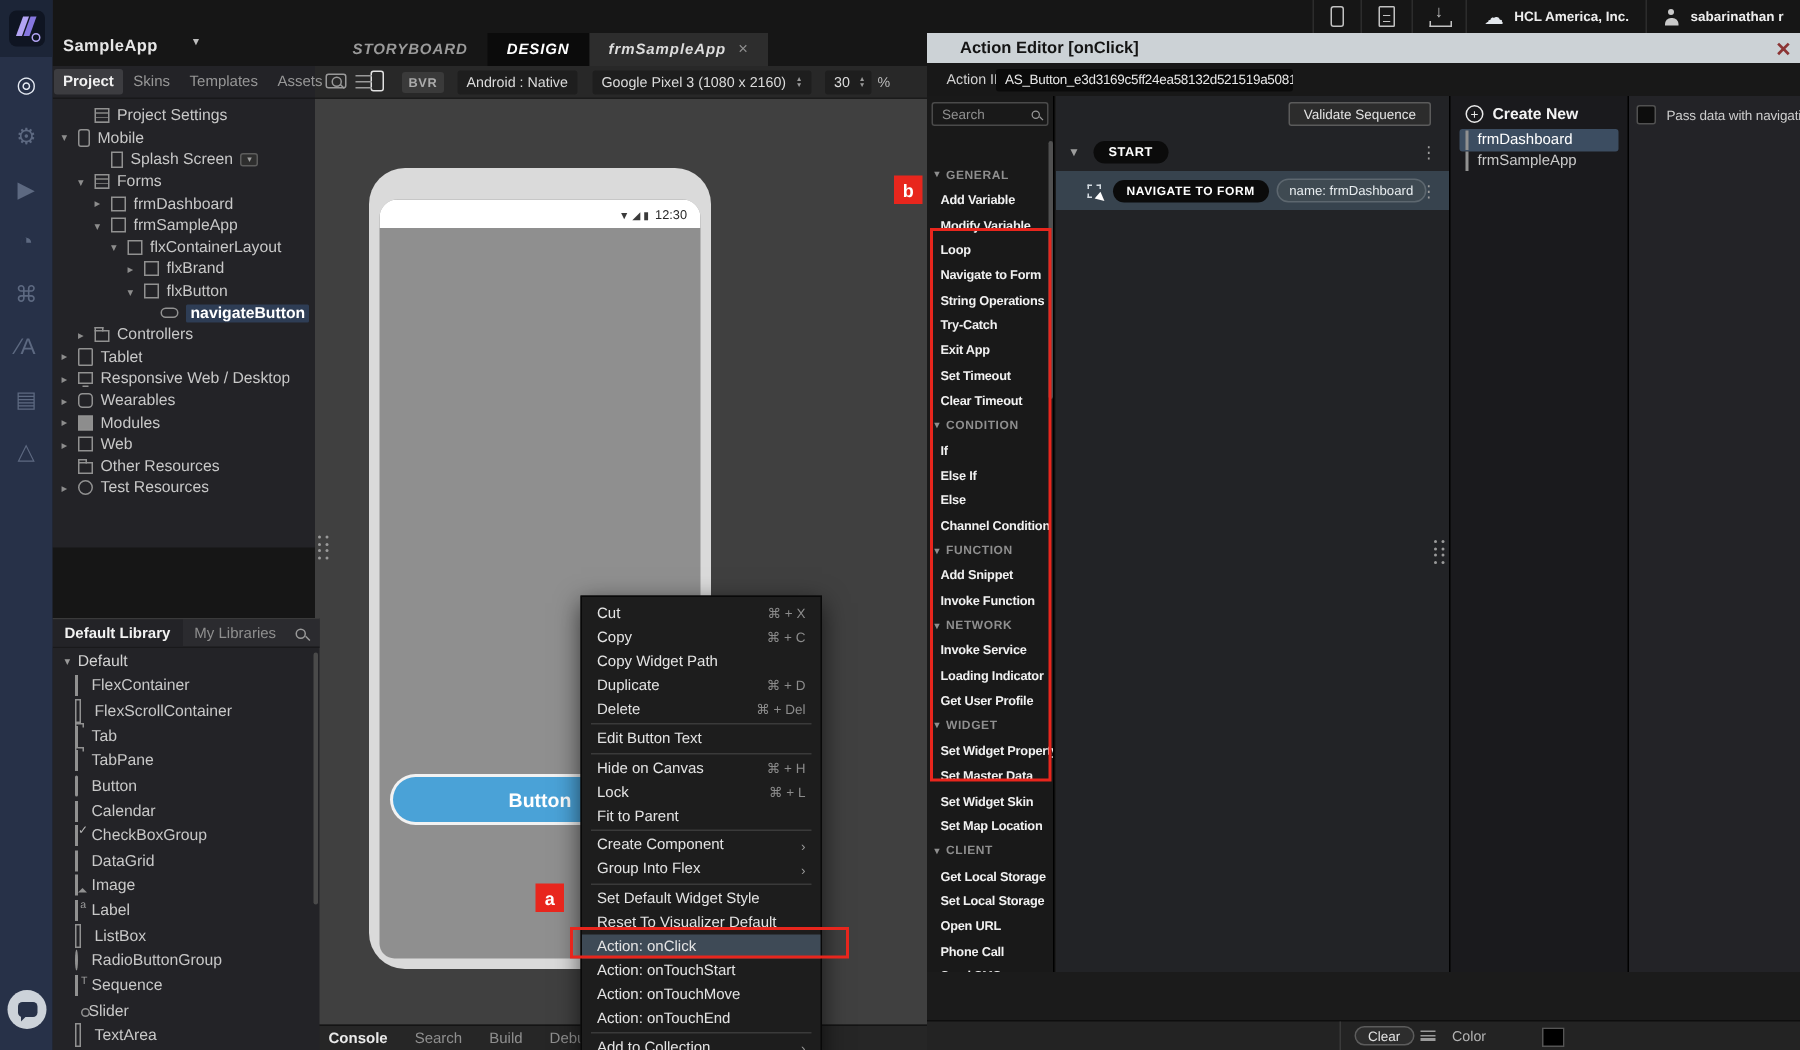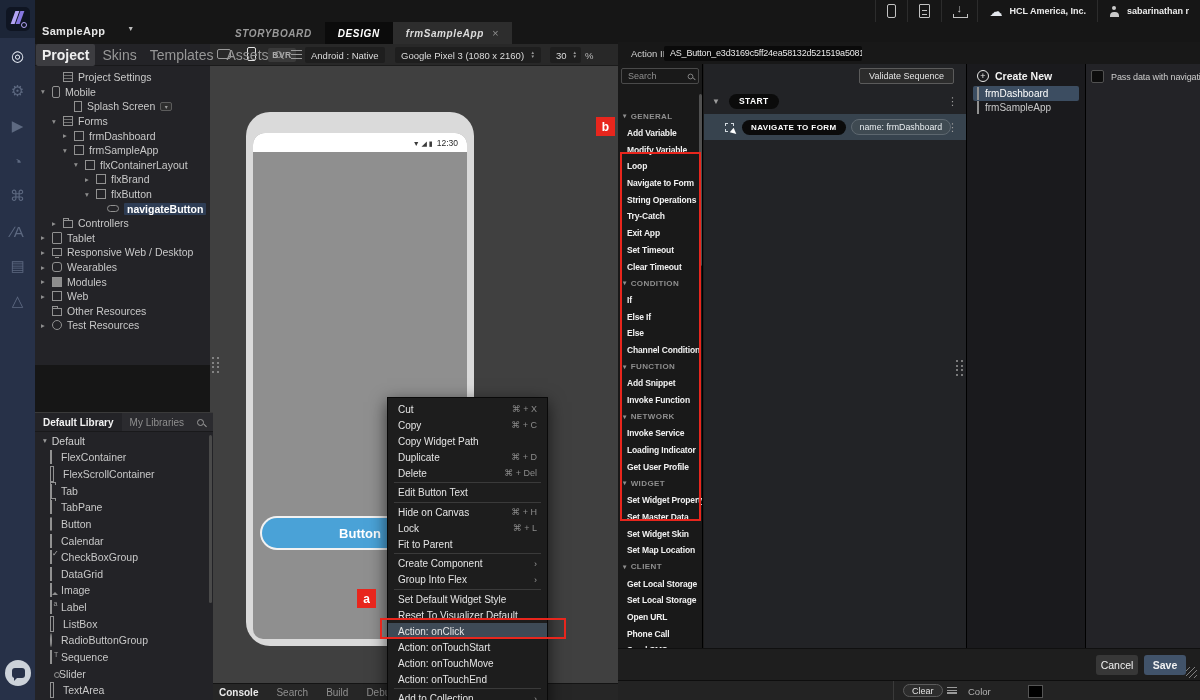--- a/index.html
+++ b/index.html
@@ -52,21 +52,21 @@
   
   .ae-title{position:absolute;left:618px;top:22px;width:582px;height:20px;background:#ccd2d6;z-index:7;
             display:flex;align-items:center;}
   .ae-title .t{margin-left:22px;font-size:11px;font-weight:bold;color:#141414;}
   .ae-close{position:absolute;right:2px;top:0;width:18px;height:20px;display:flex;align-items:center;
             justify-content:center;color:#8b3434;font-size:13px;font-weight:bold;}
 
   
   .lp-header{position:absolute;left:35px;top:44px;width:175px;height:22px;background:#232327;display:flex;
              align-items:center;border-bottom:1px solid #18181a;z-index:5;}
-  .lp-tab{font-size:14px;color:#979797;padding:3px 6px;margin-left:1px;border-radius:2px;white-space:nowrap;}
+  .lp-tab{font-size:10px;color:#979797;padding:3px 6px;margin-left:1px;border-radius:2px;white-space:nowrap;}
   .lp-tab.active{background:#3c3c40;color:#efefef;font-weight:bold;}
   .hdr-icons{margin-left:auto;display:flex;align-items:center;gap:9px;margin-right:7px;}
   .i-search{width:7px;height:7px;border:1.4px solid #9a9a9a;border-radius:50%;position:relative;flex:none;}
   .i-search::after{content:"";position:absolute;width:4px;height:1.4px;background:#9a9a9a;right:-3.5px;bottom:-1.5px;transform:rotate(45deg);}
   .i-bars{width:11px;height:9px;border-top:1.4px solid #9a9a9a;border-bottom:1.4px solid #9a9a9a;position:relative;}
   .i-bars::after{content:"";position:absolute;left:0;top:2.6px;width:11px;height:1.4px;background:#9a9a9a;}
   .tree{position:absolute;left:35px;top:66px;width:175px;height:299px;background:#232327;padding-top:4px;
         overflow:hidden;z-index:5;}
   .trow{height:14.6px;display:flex;align-items:center;font-size:10.5px;color:#c8c8c8;white-space:nowrap;cursor:default;}
   .trow .chev{width:11px;font-size:7.5px;color:#8d8d8d;flex:none;}
@@ -297,20 +297,24 @@
         <span class="ic-cloud">☁</span>
         <span>HCL America, Inc.</span>
       </div>
       <div class="tgrp">
         <span class="ic-user"></span>
         <span>sabarinathan r</span>
       </div>
     </div>
   </div>
 
+  <div class="ae-title">
+    <span class="t">Action Editor [onClick]</span>
+    <span class="ae-close">✕</span>
+  </div>
 
   <div class="lp-header">
     <span id="lp-tabs" style="display:flex;align-items:center;">
         <span class="lp-tab active">Project</span>
         <span class="lp-tab">Skins</span>
         <span class="lp-tab">Templates</span>
         <span class="lp-tab">Assets</span>
       </span>
     <span class="hdr-icons">
       <span class="i-search"></span>
@@ -710,25 +714,20 @@
         </div>
     </div>
 
     <div class="ae-opts">
       <div class="optrow">
         <span class="cb"></span>
         <span class="olab">Pass data with navigation</span>
       </div>
     </div>
 
-    <div class="ae-footer">
-      <span class="btn btn-cancel">Cancel</span>
-      <span class="btn btn-save">Save</span>
-      <span class="rsz"></span>
-    </div>
 
     <div class="ae-strip">
       <span class="strip-div"></span>
       <span class="clear-btn">Clear</span>
       <span class="strip-bars"></span>
       <span class="color-lab">Color</span>
       <span class="swatch"></span>
     </div>
   </div>
 

